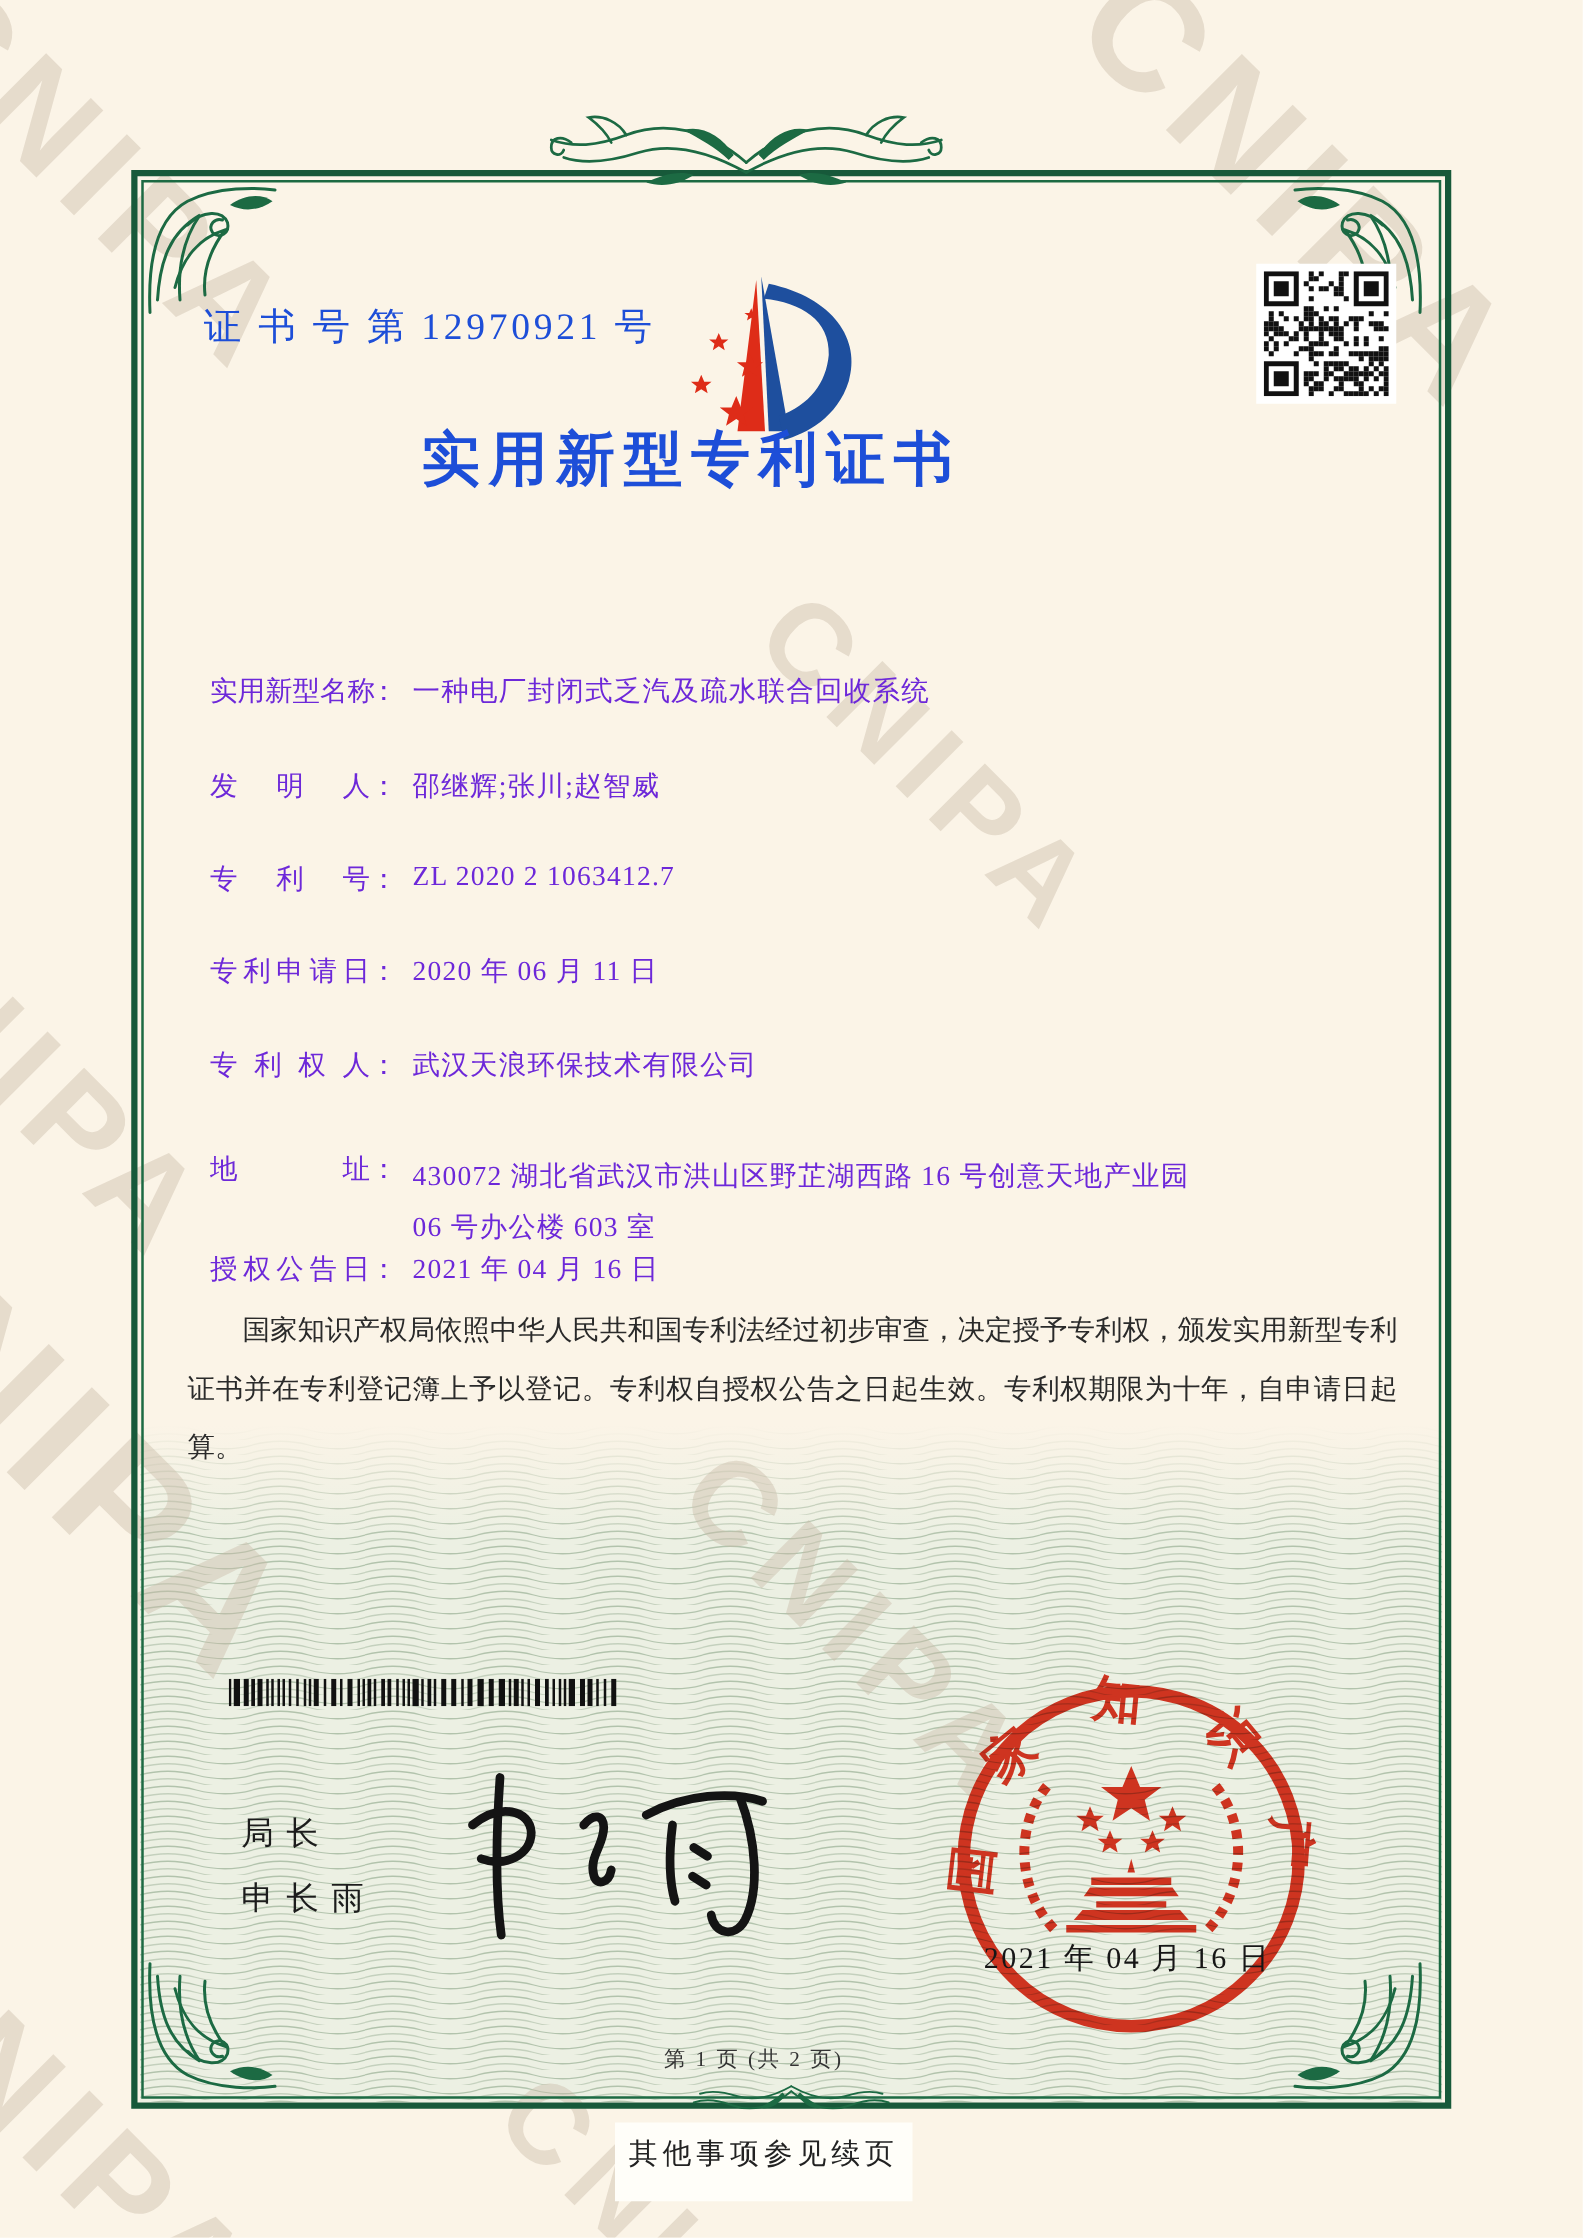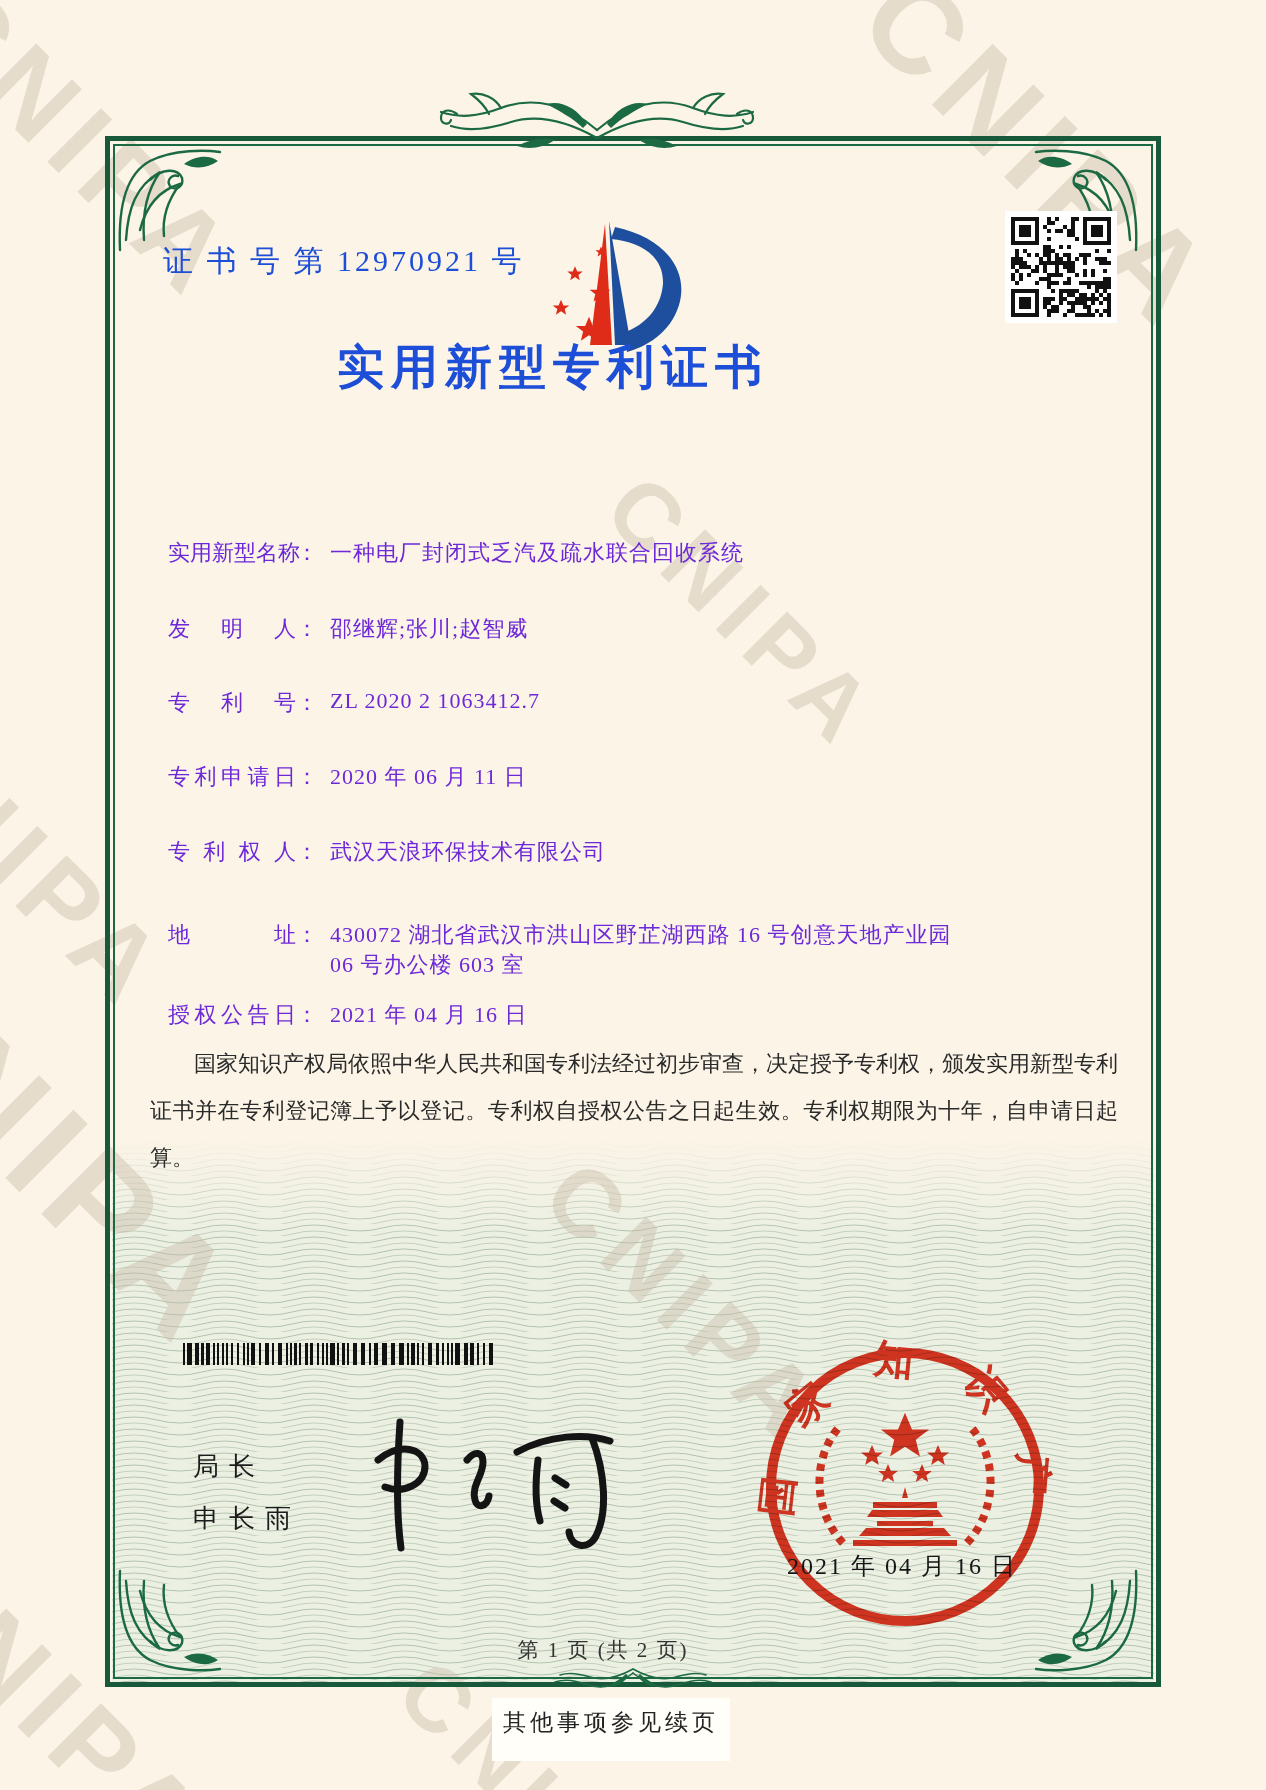--- a/index.html
+++ b/index.html
@@ -38,37 +38,37 @@
   .qr-box svg{position:absolute;left:6px;top:6px;}
   .title{
     left:553px;top:336px;transform:translateX(-50%);z-index:5;
     font-size:47px;font-weight:700;letter-spacing:7px;white-space:nowrap;color:#1d4ed8;
   }
   
   .field-row{position:absolute;left:168px;font-size:22px;color:#6d28d9;z-index:5;white-space:nowrap;}
   .flabel{display:inline-block;width:128px;text-align:justify;text-align-last:justify;vertical-align:top;}
   .fcolon{margin-right:12px;vertical-align:top;}
   .fvalue{letter-spacing:1px;vertical-align:top;}
-  .fvalue.wrap{display:inline-block;width:648px;white-space:normal;line-height:30px;}
+  .fvalue.wrap{display:inline-block;width:648px;white-space:normal;line-height:41px;}
   .pair2{position:absolute;left:498px;top:0;white-space:nowrap;}
   .pair2 .flabel{width:112px;}
   
   .paras{left:150px;top:1040px;width:968px;z-index:5;font-size:22px;line-height:47px;
          text-align:justify;color:#2a2a2a;}
   .paras p{margin:0;text-indent:2em;}
   
   .barcode{left:183px;top:1343px;z-index:6;}
   .officer{z-index:7;font-family:"Liberation Sans","DejaVu Sans",sans-serif;
            font-size:26px;letter-spacing:10px;color:#1c1c1c;}
   .officer.title2{left:193px;top:1449px;}
   .officer.name{left:193px;top:1501px;}
   .signature{left:360px;top:1408px;z-index:7;}
   .seal{left:755px;top:1337px;z-index:8;opacity:.95;mix-blend-mode:multiply;}
   .seal-date{left:787px;top:1550px;z-index:9;font-size:24px;letter-spacing:2px;color:#161616;white-space:nowrap;}
-  .page-info{left:603px;top:1636px;transform:translateX(-50%);z-index:6;font-size:21px;letter-spacing:2px;color:#333;}
+  .page-info{left:603px;top:1636px;transform:translateX(-50%);z-index:6;font-size:17px;letter-spacing:2px;color:#333;}
   .cont-box{left:492px;top:1698px;width:238px;height:63px;background:#fffef9;z-index:9;
             text-align:center;line-height:50px;font-size:23px;letter-spacing:4px;color:#222;}
 </style>
 </head>
 <body>
 
 <div class="wm" style="left:-15px;top:-45px;font-size:110px;">CNIPA</div>
 <div class="wm" style="left:935px;top:-55px;font-size:125px;">CNIPA</div>
 <div class="wm" style="left:660px;top:455px;font-size:92px;">CNIPA</div>
 <div class="wm" style="left:-75px;top:680px;font-size:105px;">CNIPA</div>

